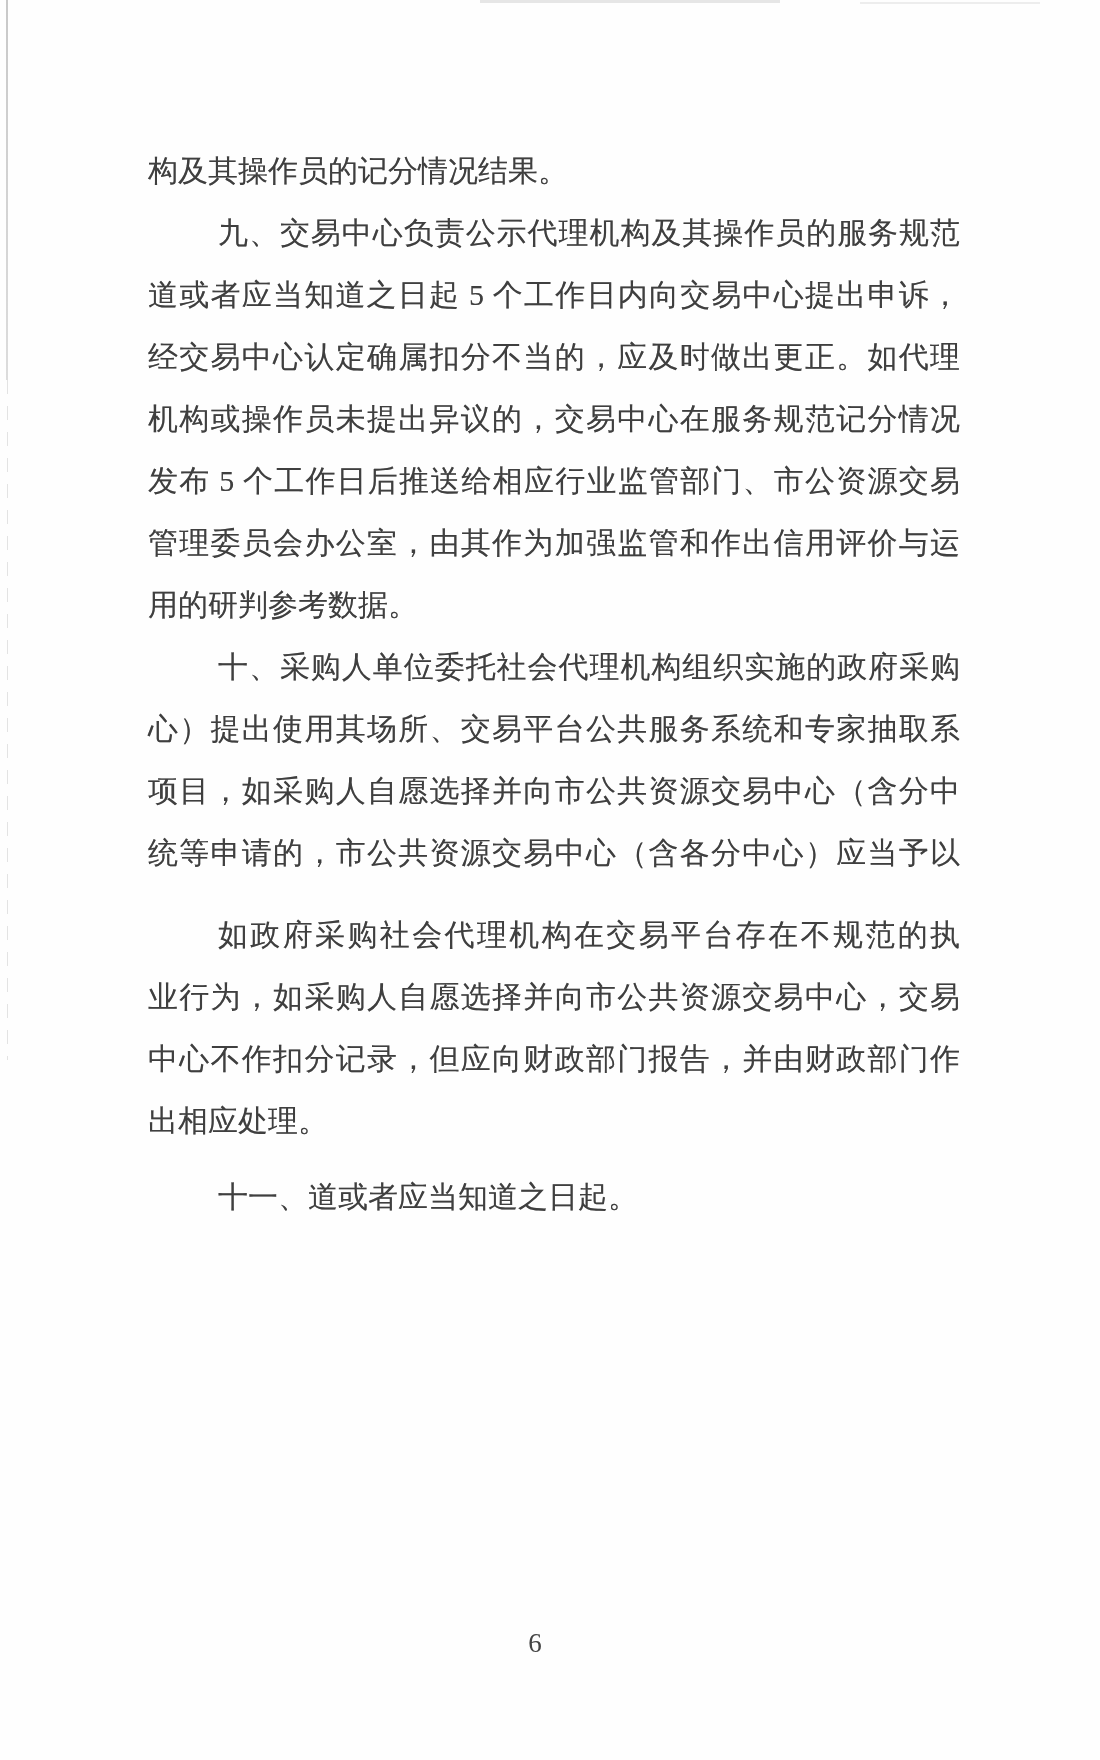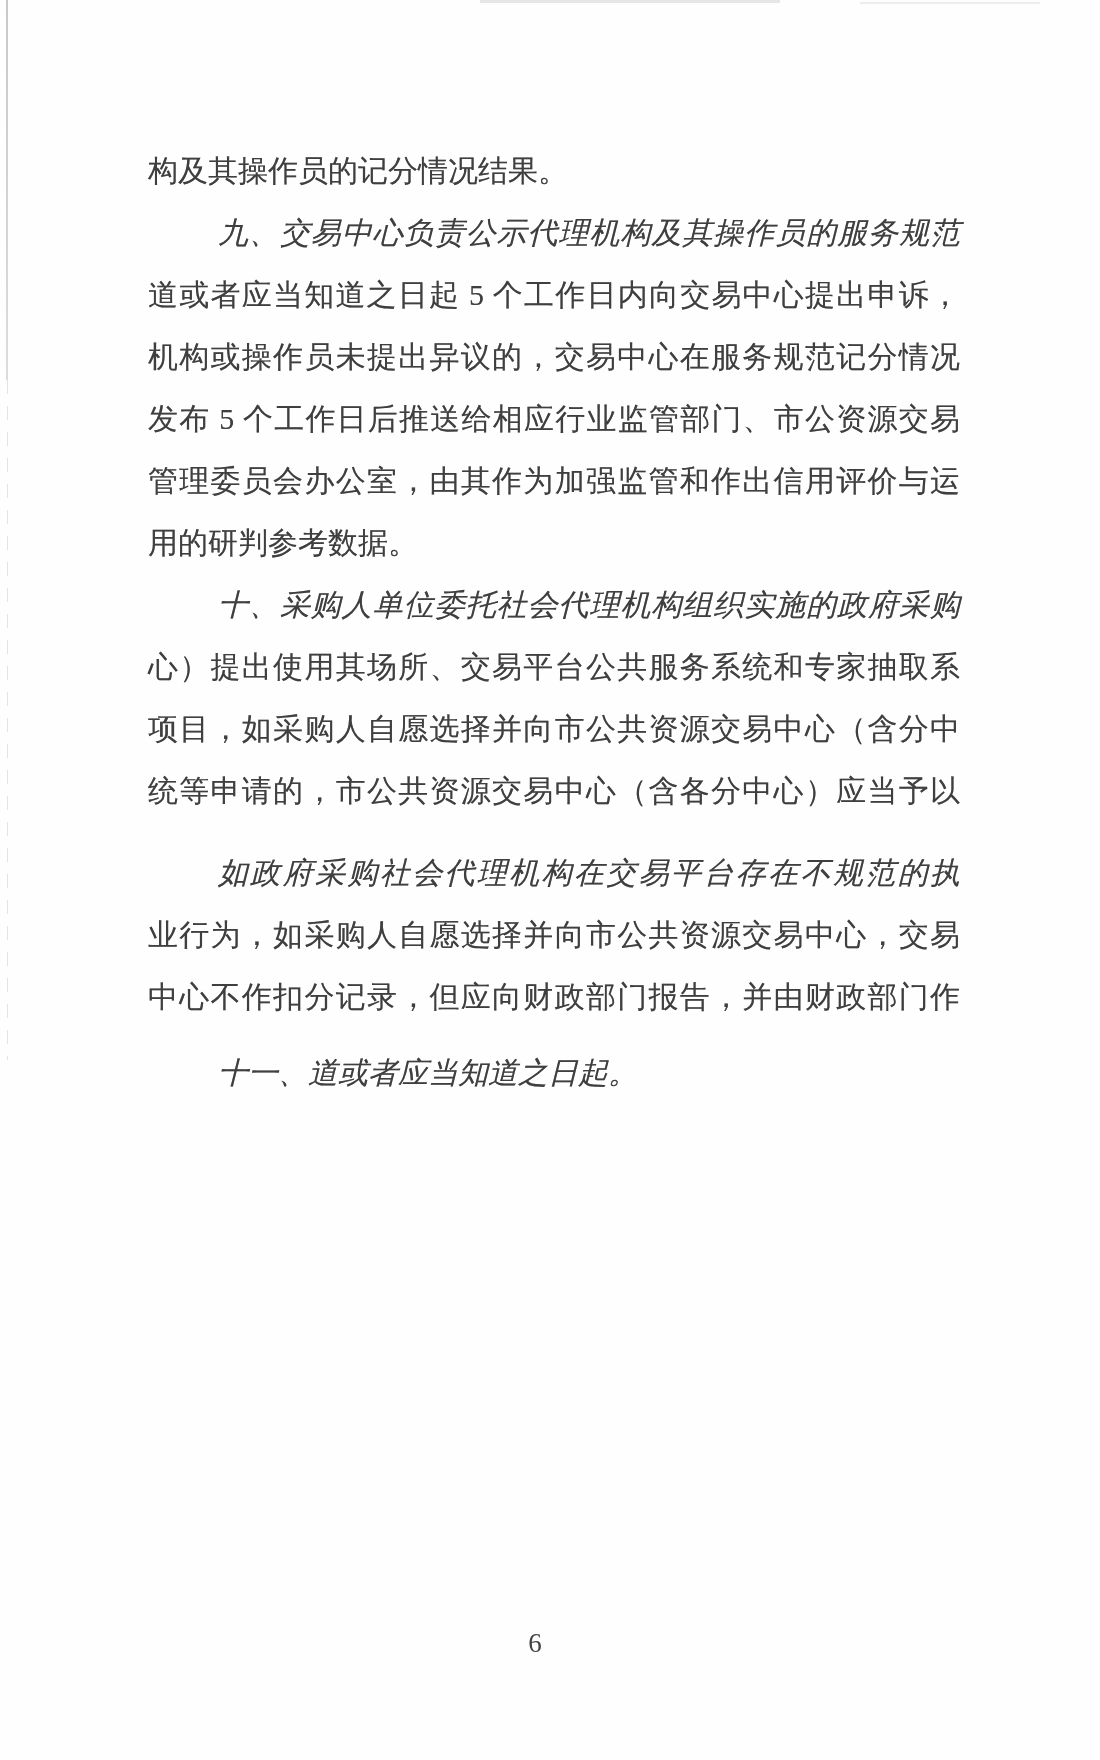--- a/index.html
+++ b/index.html
@@ -70,21 +70,20 @@
     white-space: nowrap;
   }
   .line.justify {
     white-space: normal;
     text-align: justify;
     text-align-last: justify;
     text-justify: inter-character;
   }
   .line.first {
     text-indent: 70px;
-    font-style: italic;
   }
   .page-number {
     position: absolute;
     left: 0;
     top: 1626px;
     width: 1070px;
     text-align: center;
     font-size: 27px;
     line-height: 34px;
     color: #454545;
@@ -99,35 +98,37 @@
   <div class="top-edge-smudge"></div>
   <div class="top-edge-smudge2"></div>
 
   <div class="content" id="doc-body">
       <div class="para">
         <div class="line">构及其操作员的记分情况结果。</div>
       </div>
       <div class="para">
         <div class="line justify first">九、交易中心负责公示代理机构及其操作员的服务规范</div>
         <div class="line justify">道或者应当知道之日起 5 个工作日内向交易中心提出申诉，</div>
+        <div class="line justify">经交易中心认定确属扣分不当的，应及时做出更正。如代理</div>
         <div class="line justify">机构或操作员未提出异议的，交易中心在服务规范记分情况</div>
         <div class="line justify">发布 5 个工作日后推送给相应行业监管部门、市公资源交易</div>
         <div class="line justify">管理委员会办公室，由其作为加强监管和作出信用评价与运</div>
         <div class="line">用的研判参考数据。</div>
       </div>
       <div class="para">
         <div class="line justify first">十、采购人单位委托社会代理机构组织实施的政府采购</div>
         <div class="line justify">心）提出使用其场所、交易平台公共服务系统和专家抽取系</div>
         <div class="line justify">项目，如采购人自愿选择并向市公共资源交易中心（含分中</div>
         <div class="line justify">统等申请的，市公共资源交易中心（含各分中心）应当予以</div>
       </div>
       <div class="para">
         <div class="line justify first">如政府采购社会代理机构在交易平台存在不规范的执</div>
         <div class="line justify">业行为，如采购人自愿选择并向市公共资源交易中心，交易</div>
         <div class="line justify">中心不作扣分记录，但应向财政部门报告，并由财政部门作</div>
+        <div class="line">出相应处理。</div>
       </div>
       <div class="para">
         <div class="line first">十一、道或者应当知道之日起。</div>
       </div>
     </div>
 
   <div class="page-number">6</div>
 </div>
 
 </body></html>

